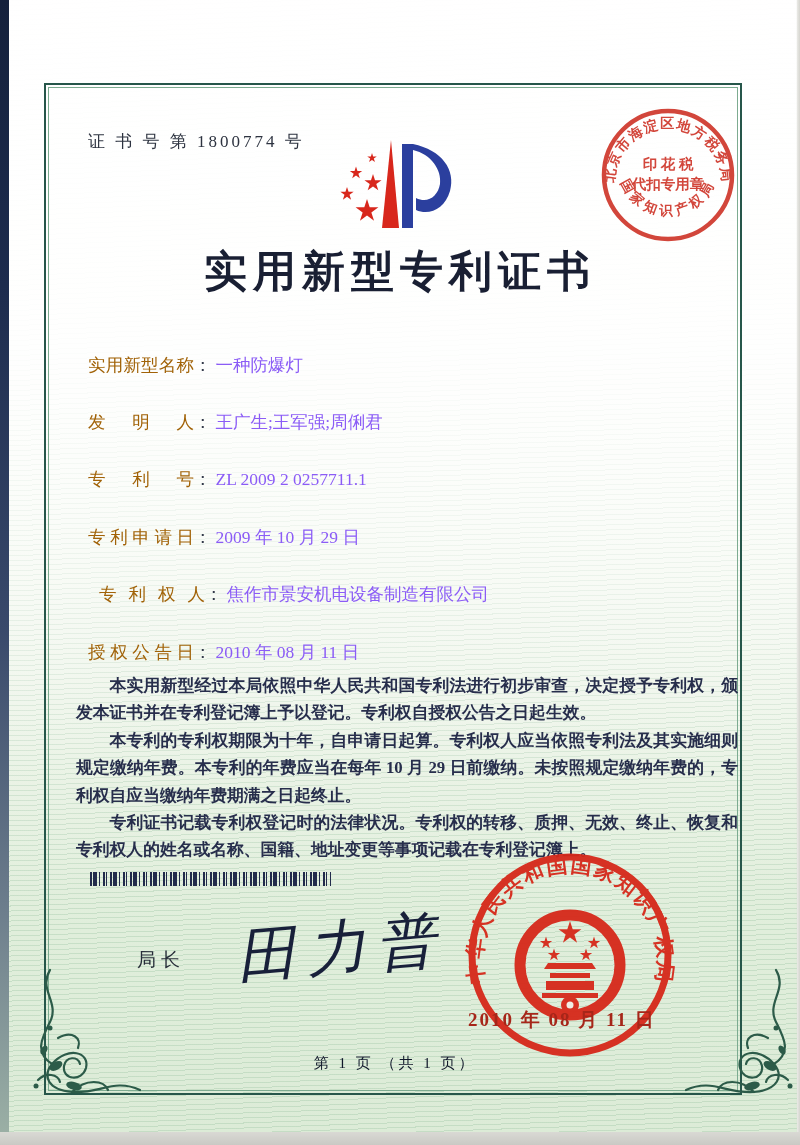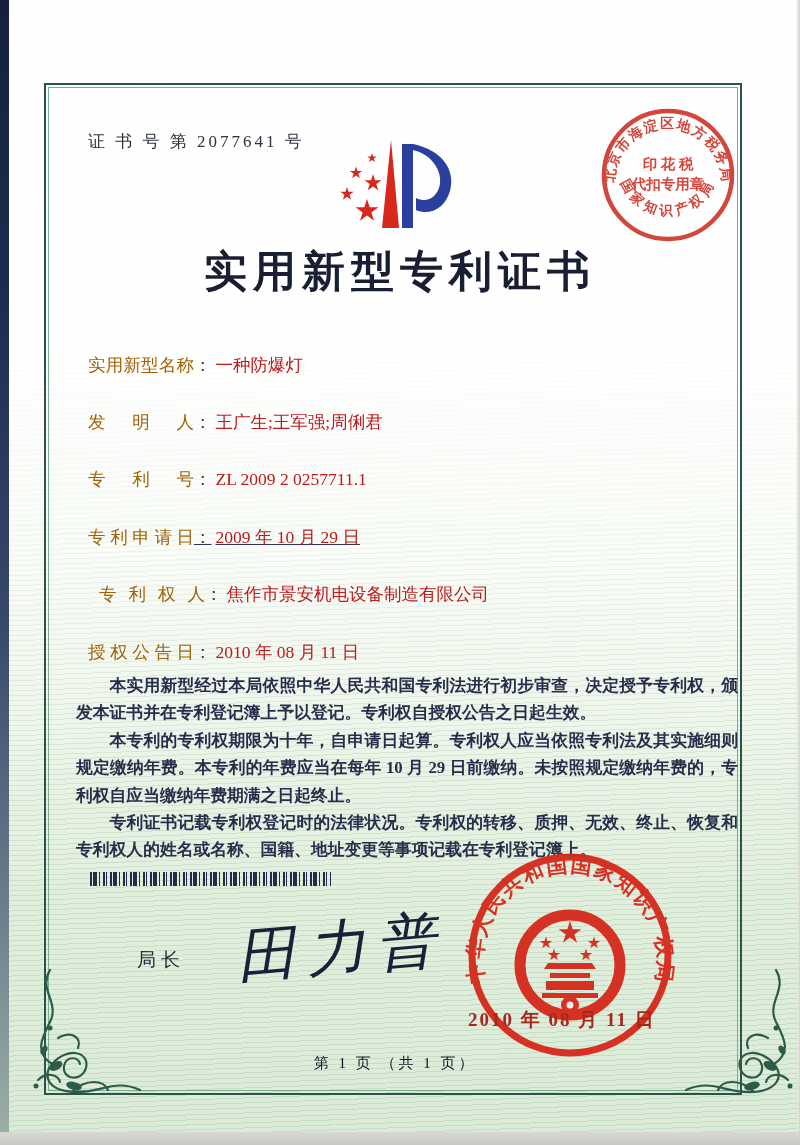--- a/index.html
+++ b/index.html
@@ -58,23 +58,23 @@
     font-size:43px;font-weight:bold;letter-spacing:6px;color:#191f33;
   }
 
   .fields{position:absolute;left:88px;top:0;}
   .field-row{position:absolute;white-space:nowrap;font-size:17.5px;color:#2e3550;}
   .field-row .flabel{
     display:inline-block;width:106px;text-align:justify;text-align-last:justify;
     color:#a16207;vertical-align:bottom;
   }
   .field-row .fcolon{color:#333a4a;}
-  .field-row .fvalue{color:#b91c1c;margin-left:4px;}
+  .field-row .fvalue{color:#8b5cf6;margin-left:4px;}
   .fr0{top:353px;} .fr1{top:410px;} .fr2{top:467px;}
-  .fr3{top:525px;text-decoration:underline;} .fr4{top:582px;margin-left:11px;} .fr5{top:640px;}
+  .fr3{top:525px;} .fr4{top:582px;margin-left:11px;} .fr5{top:640px;}
 
   .body-text{
     position:absolute;left:76px;top:672px;width:662px;
     font-size:16.8px;line-height:27.4px;color:#272e4c;text-align:justify;font-weight:bold;
   }
   .body-text p{margin:0;text-indent:2em;}
 
   .barcode{
     position:absolute;left:90px;top:872px;width:241px;height:14px;
     background:repeating-linear-gradient(90deg,
@@ -146,21 +146,21 @@
       <ellipse cx="28" cy="98" rx="7" ry="4" transform="rotate(-30 28 98)"></ellipse>
       <ellipse cx="46" cy="118" rx="8" ry="4" transform="rotate(15 46 118)"></ellipse>
       <ellipse cx="16" cy="82" rx="5" ry="3" transform="rotate(-60 16 82)"></ellipse>
       <circle cx="22" cy="60" r="2.5"></circle>
       <circle cx="8" cy="118" r="2.5"></circle>
     </g>
   </svg>
 
   <div class="content">
 
-    <div class="cert-number">证 书 号 第 2077641 号</div>
+    <div class="cert-number">证 书 号 第 1800774 号</div>
 
     <svg class="logo" width="132" height="106" viewBox="0 0 132 106">
       <defs>
         <polygon id="star" points="0,-1 -0.225,-0.309 -0.951,-0.309 -0.363,0.118 -0.588,0.809 0,0.382 0.588,0.809 0.363,0.118 0.951,-0.309 0.225,-0.309"></polygon>
       </defs>
 
       <polygon points="57,4 48,92 65,92" fill="#d8271c"></polygon>
 
       <path d="M68,8 L79,8 L79,92 L68,92 Z" fill="#2b3f9e"></path>
       <path d="M79,8 C108,14 122,34 116,55 C111,73 95,80 82,74 L82,62 C94,68 104,60 106,48 C108,34 97,18 79,14 Z" fill="#2b3f9e"></path>

